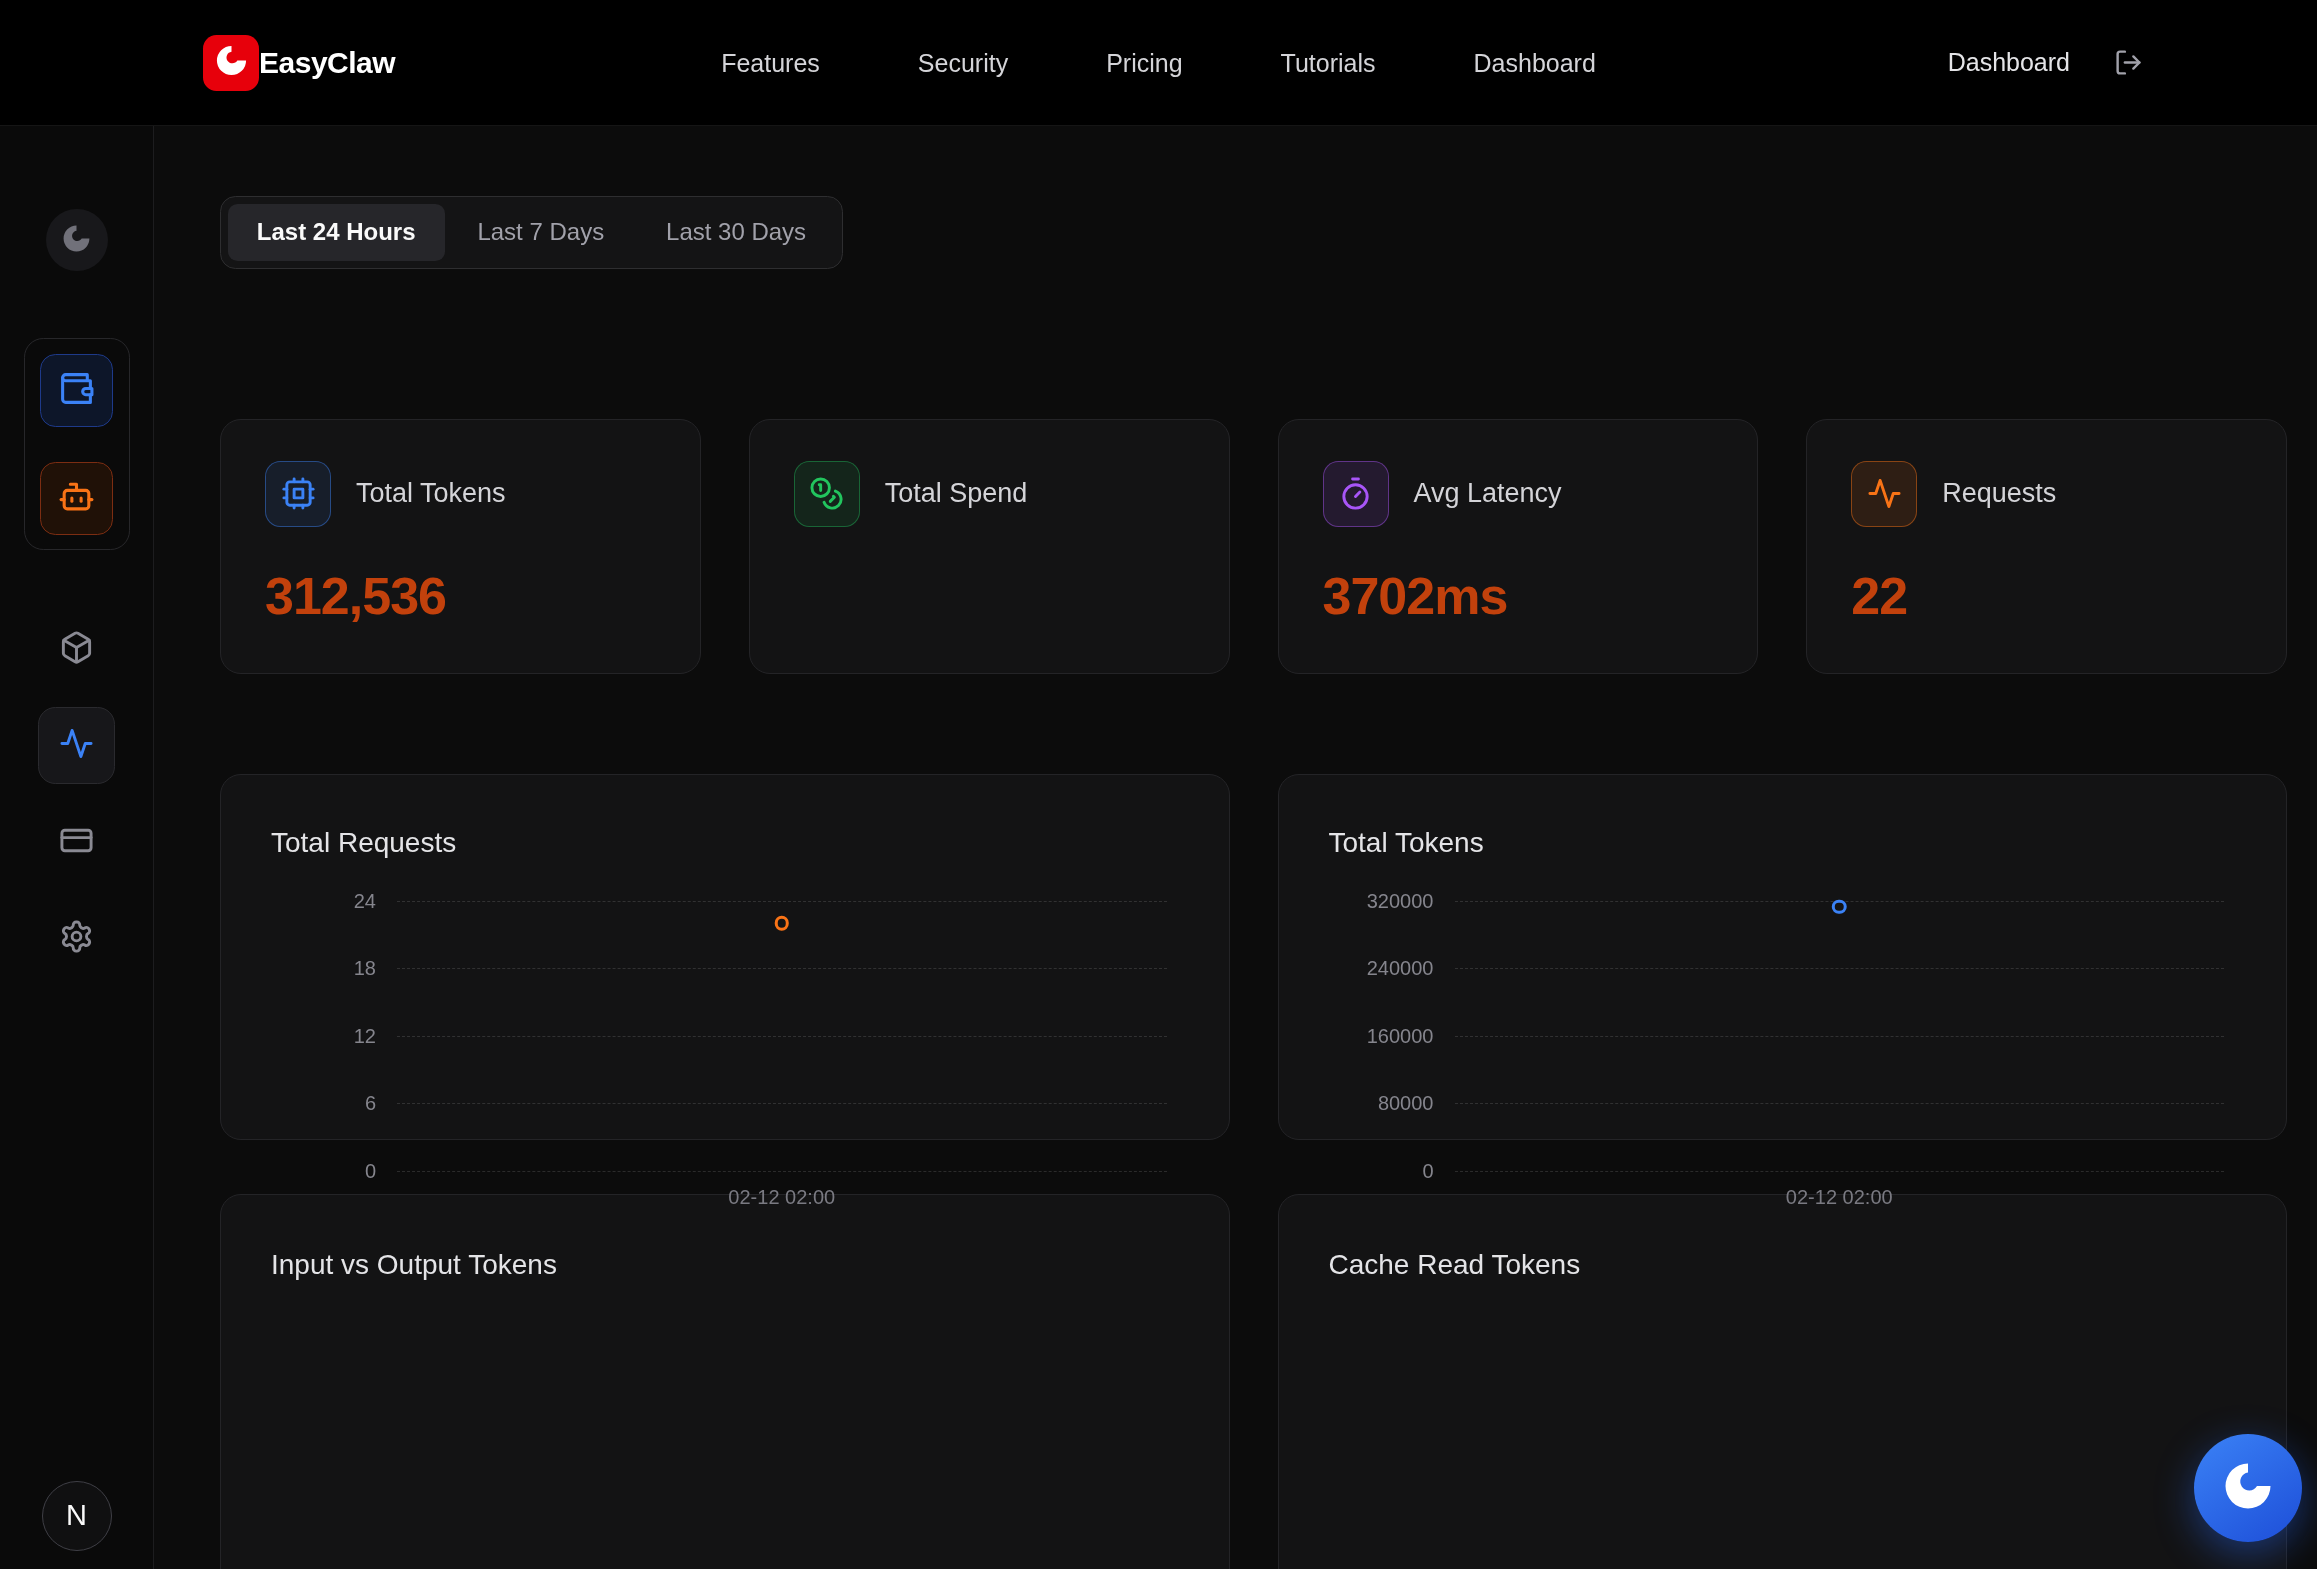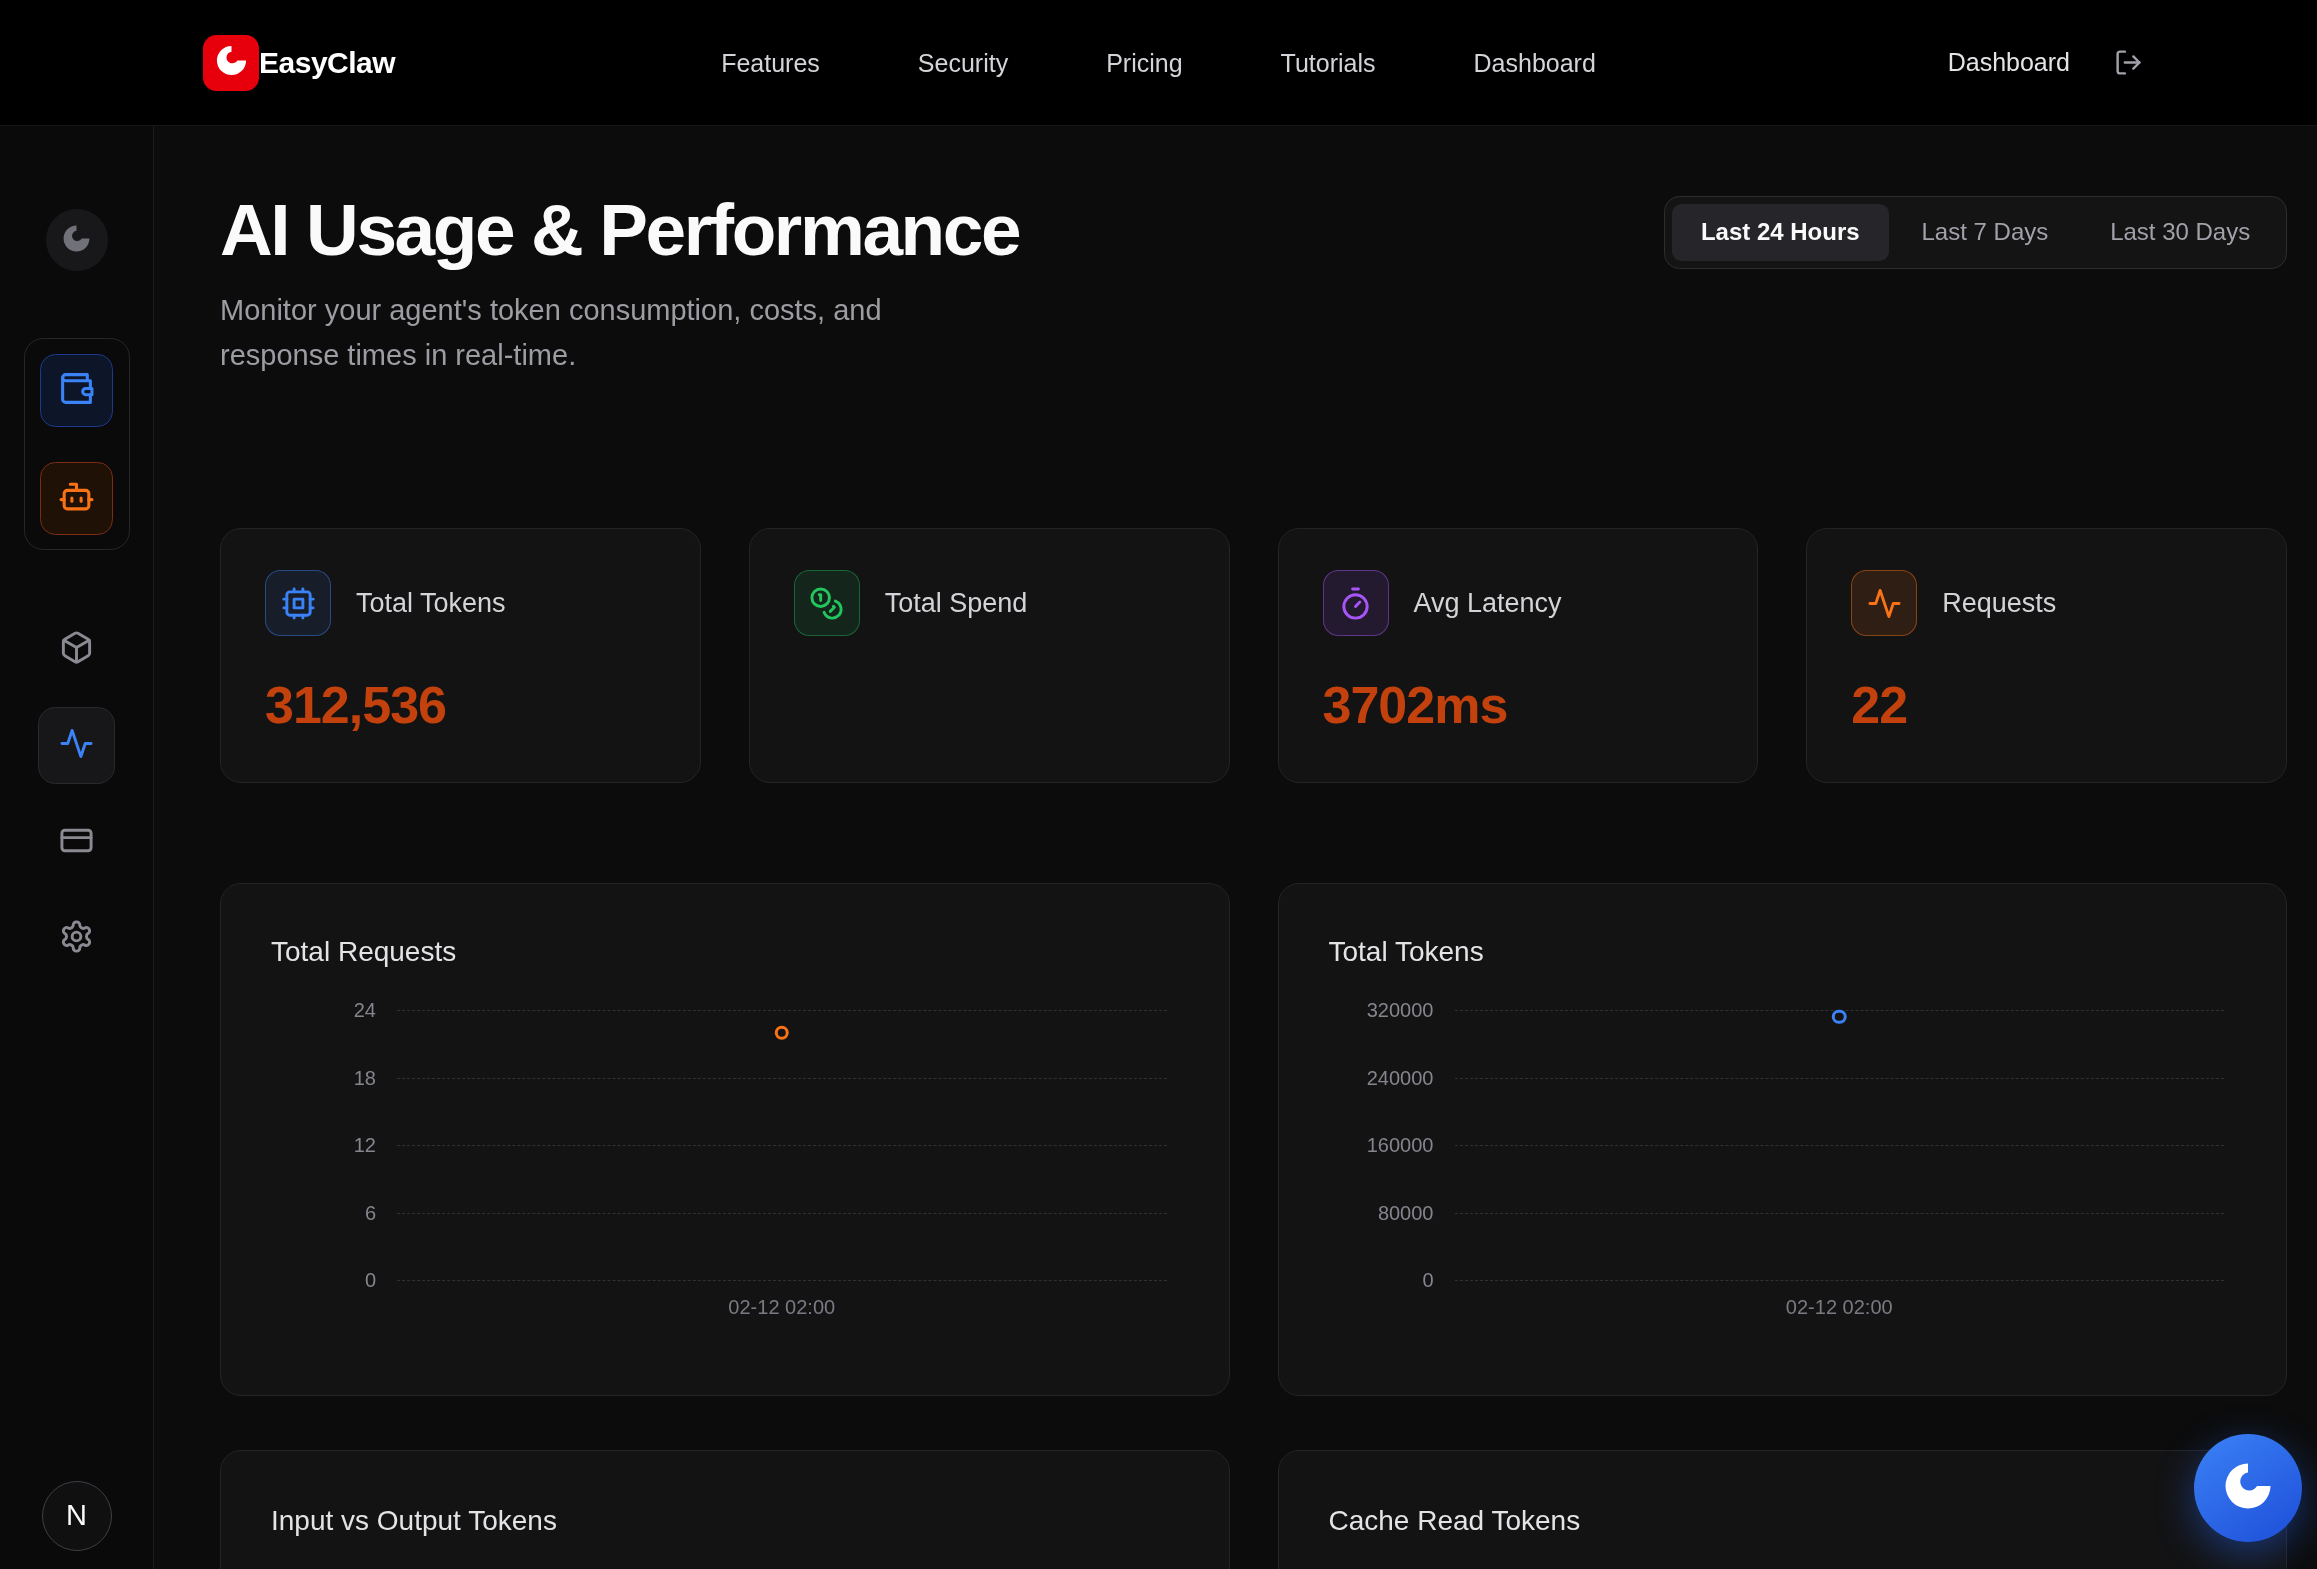--- a/index.html
+++ b/index.html
@@ -75,21 +75,21 @@
   .tint-blue   { color:#3b82f6; background:rgba(59,130,246,.10); border-color:rgba(59,130,246,.45); }
   .tint-green  { color:#22c55e; background:rgba(34,197,94,.10);  border-color:rgba(34,197,94,.40); }
   .tint-purple { color:#a855f7; background:rgba(168,85,247,.12); border-color:rgba(168,85,247,.45); }
   .tint-orange { color:#f97316; background:rgba(249,115,22,.12); border-color:rgba(249,115,22,.45); }
   .stat-label { font-size:27px; color:#d4d4d8; }
   .stat-value { margin-top:39px; font-size:52px; font-weight:700; color:#c2410c; letter-spacing:-1px; }
 
   
   .charts { margin-top:100px; display:grid; grid-template-columns:repeat(2,1fr); gap:48px; }
   .chart-card { background:#131314; border:1px solid #242427; border-radius:21px;
-                height:513px; padding:52px 62px 0 50px; position:relative; }
+                height:366px; padding:52px 62px 0 50px; position:relative; }
   .chart-title { font-size:28px; font-weight:500; color:#e4e4e7; }
   .plot { position:relative; margin:42px 0 0 126px; height:270px; }
   .gridline { position:absolute; left:0; right:0; height:0; border-top:1.9px dashed rgba(255,255,255,.13); }
   .tick { position:absolute; right:calc(100% + 21px); top:-1px; transform:translateY(-50%);
           font-size:20px; color:#85858d; white-space:nowrap; border:none; }
   .dot { position:absolute; width:14.5px; height:14.5px; border-radius:50%; border:3.4px solid;
          background:#131314; transform:translate(-50%,-50%); }
   .x-label { position:absolute; top:calc(100% + 15.4px); transform:translateX(-50%);
              font-size:20px; color:#7a7a82; white-space:nowrap; }
 
@@ -210,24 +210,20 @@
       </div>
 
       <div class="side-bottom">
         <span>N</span>
       </div>
     </div>
 
     <div class="main">
 
       <div class="page-head">
-        <div>
-          <h1 class="page-title">AI Usage &amp; Performance</h1>
-          <p class="page-sub">Monitor your agent's token consumption, costs, and response times in real-time.</p>
-        </div>
         <div class="segmented">
           <div class="seg active">Last 24 Hours</div>
           <div class="seg">Last 7 Days</div>
           <div class="seg">Last 30 Days</div>
         </div>
       </div>
 
       <div class="stats">
         <div class="stat-card">
           <div class="stat-head">

